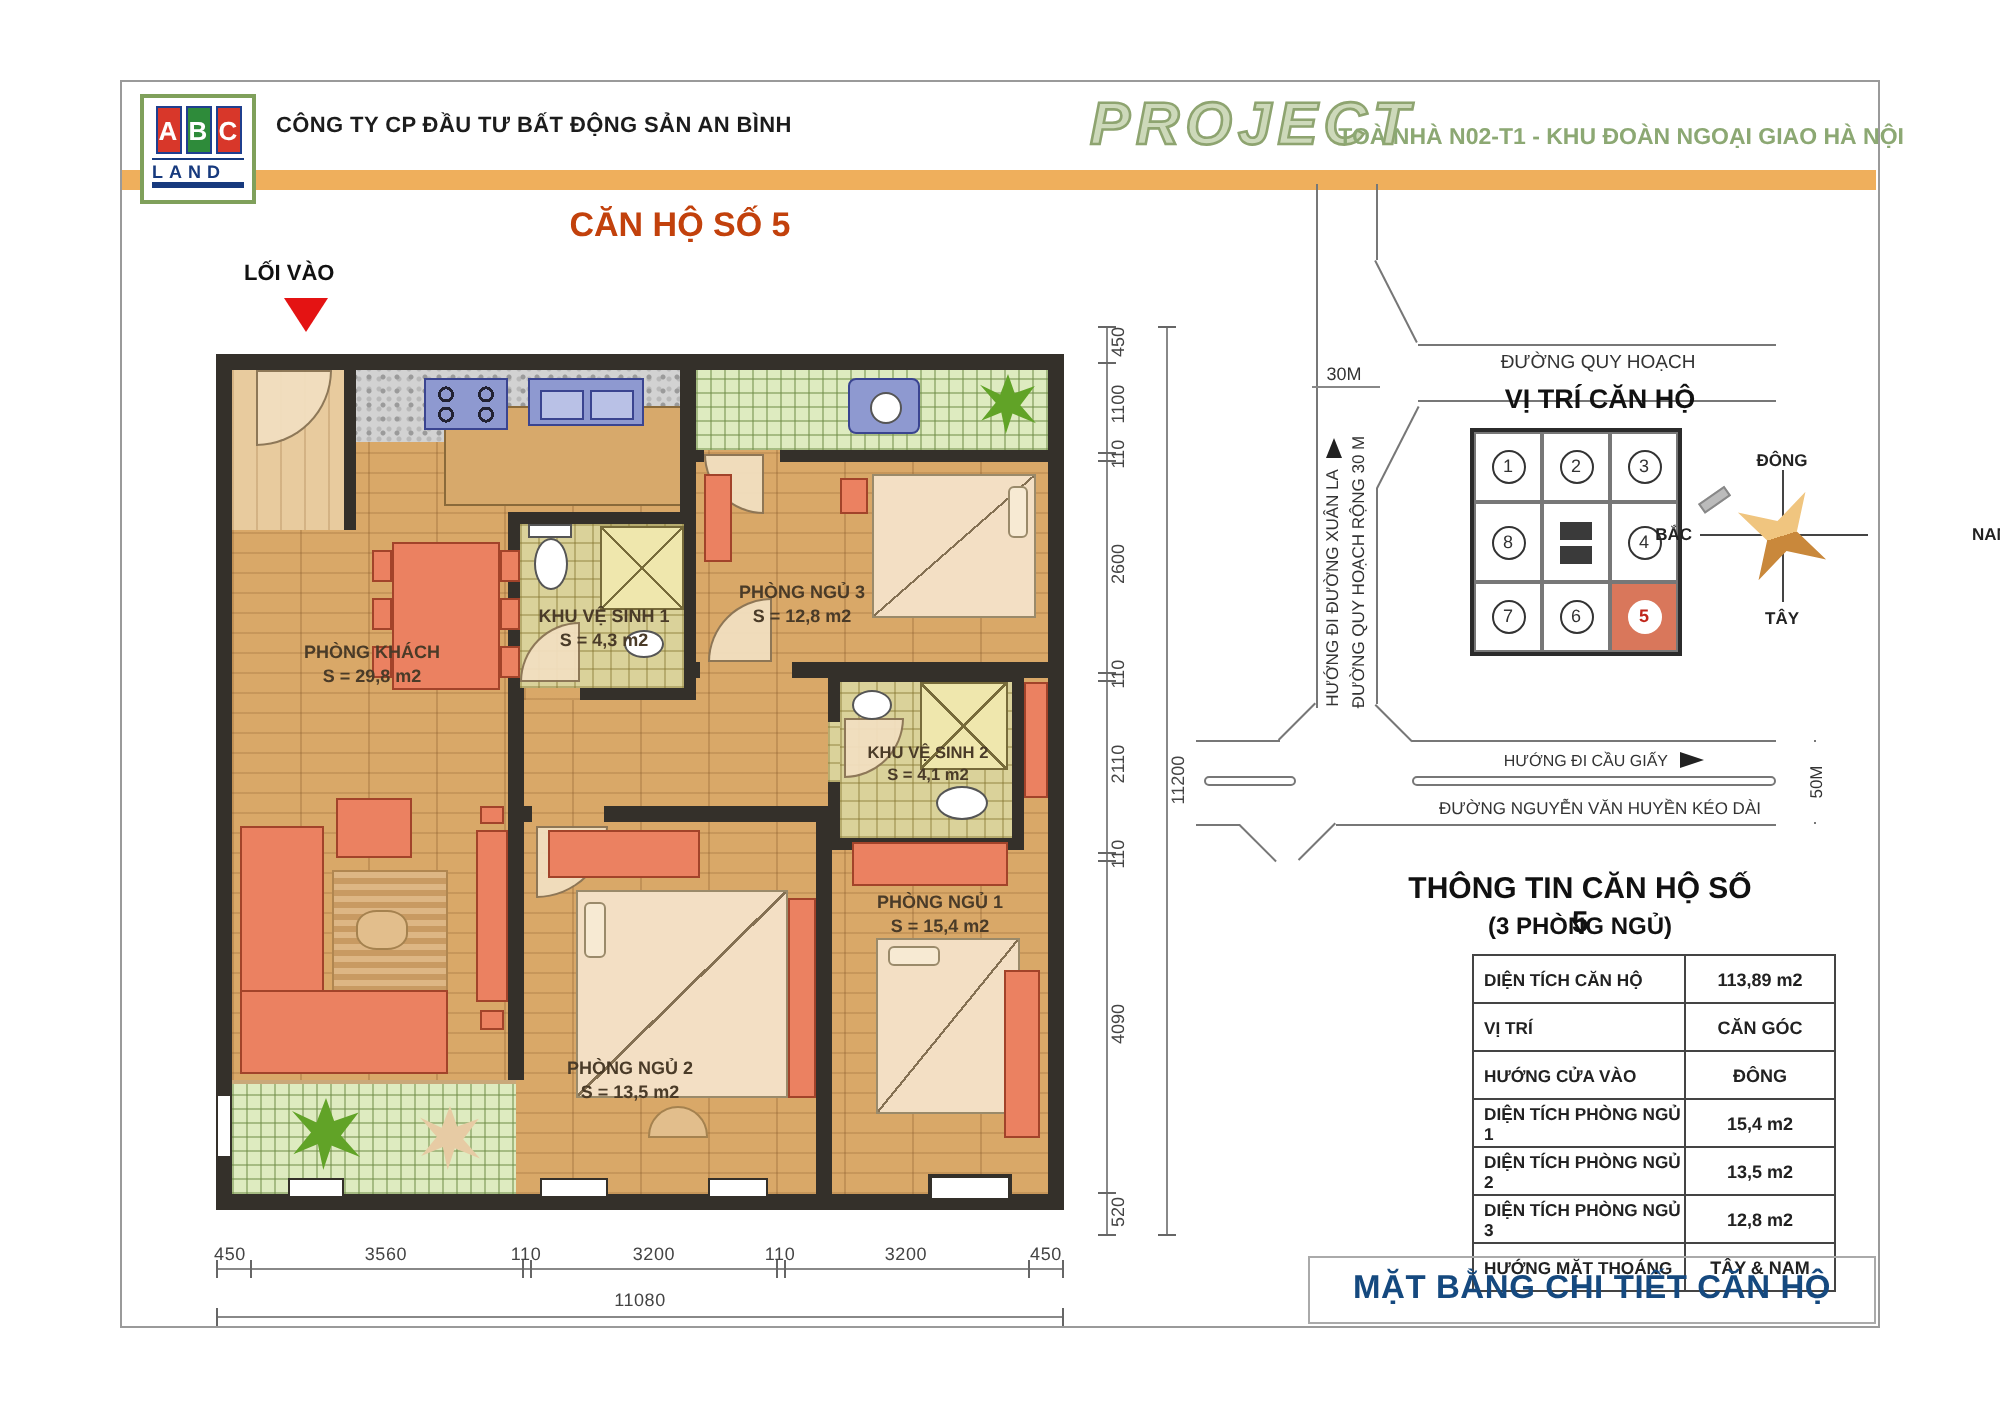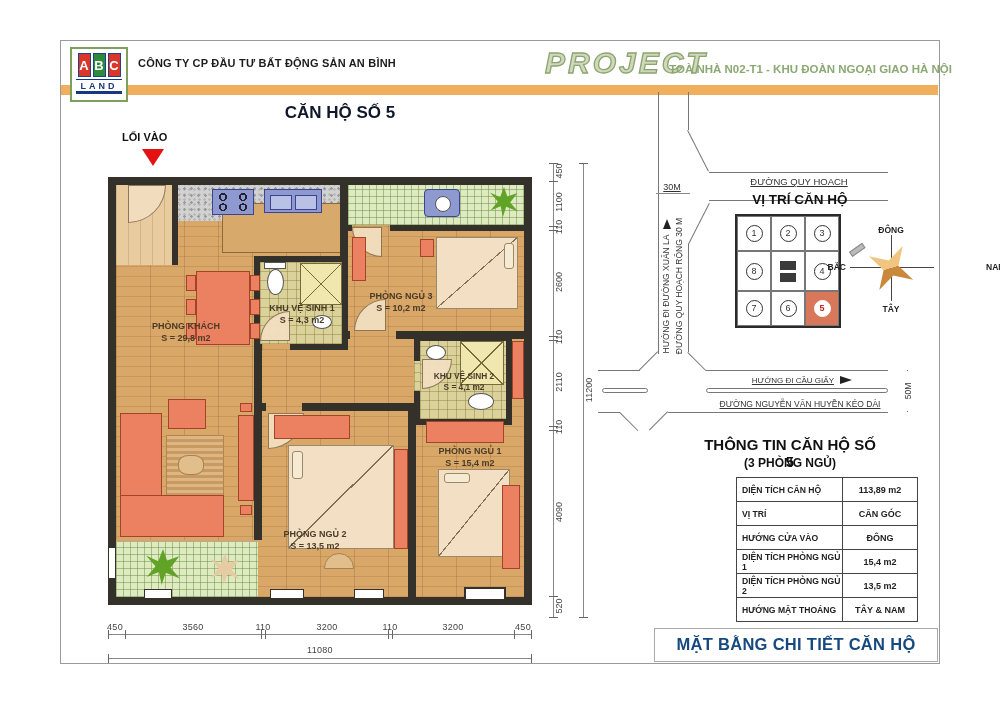--- a/index.html
+++ b/index.html
@@ -11,23 +11,23 @@
   .orange-bar{position:absolute;left:61px;top:85px;width:877px;height:10px;background:#EFAF5C;}
   .company{position:absolute;left:138px;top:57px;font-size:11px;font-weight:bold;color:#1c1c1c;letter-spacing:.2px;}
   .project{position:absolute;left:545px;top:46px;font-size:30px;font-style:italic;font-weight:bold;
     color:#cdd9ba;-webkit-text-stroke:1.3px #8EA470;letter-spacing:3px;}
   .building{position:absolute;left:630px;top:63px;width:322px;text-align:right;font-size:11.5px;font-weight:bold;color:#8CA873;}
   
   #logo{position:absolute;left:70px;top:47px;width:58px;height:55px;border:2px solid #7FA05B;background:#fff;box-sizing:border-box;z-index:5;}
   #logo .tiles{display:flex;justify-content:center;gap:2px;margin-top:4px;}
   #logo .tile{width:13px;height:24px;color:#fff;font-weight:bold;font-size:13px;text-align:center;line-height:24px;border:1px solid #1F3F8F;box-sizing:border-box;}
   #logo .t-a{background:#D8372A;} #logo .t-b{background:#2E8B3A;} #logo .t-c{background:#D8372A;}
-  #logo .land{margin-top:2px;text-align:center;font-size:9px;font-weight:bold;color:#173A7E;letter-spacing:3px;border-top:1px solid #173A7E;border-bottom:3px solid #173A7E;padding:1px 0 0 0;width:46px;margin-left:4px;}
-  
-  .plan-title{position:absolute;left:220px;top:103px;width:240px;text-align:center;font-size:17px;font-weight:bold;color:#0f172a;}
+  #logo .land{margin-top:2px;font-size:9px;font-weight:bold;color:#173A7E;letter-spacing:3px;border-top:1px solid #173A7E;border-bottom:3px solid #173A7E;padding:1px 0 0 0;width:46px;margin-left:4px;}
+  
+  .plan-title{position:absolute;left:220px;top:103px;width:240px;text-align:center;font-size:17px;font-weight:bold;color:#c2410c;}
   .entr-label{position:absolute;left:122px;top:131px;font-size:11px;font-weight:bold;color:#111;}
   .entr-arrow{position:absolute;left:142px;top:149px;width:0;height:0;border-left:11px solid transparent;border-right:11px solid transparent;border-top:17px solid #E41313;}
   
   #plan{position:absolute;left:108px;top:163px;width:424px;height:455px;}
   .wood{background-color:#D9A868;background-image:
     repeating-linear-gradient(0deg, rgba(125,80,35,.20) 0 1px, transparent 1px 10px),
     repeating-linear-gradient(90deg, rgba(125,80,35,.26) 0 1px, transparent 1px 34px);}
   .wood-light{background-color:#E8CB9E;background-image:repeating-linear-gradient(90deg, rgba(150,105,55,.25) 0 1px, transparent 1px 12px);}
   .granite{background-color:#D2D2D2;background-image:
     radial-gradient(circle, #9a9a9a 1px, transparent 1.5px),
@@ -56,21 +56,21 @@
   .room-label{position:absolute;text-align:center;font-size:9px;font-weight:bold;color:#4A3B28;line-height:1.3;}
   
   .dim{position:absolute;font-size:9px;color:#444;text-align:center;letter-spacing:.3px;}
   .dline{position:absolute;background:#888;}
   .tick{position:absolute;background:#666;}
   .vdim{position:absolute;font-size:9px;color:#444;text-align:center;transform:rotate(-90deg);}
   
   .rline{position:absolute;background:#777;}
   .rdiag{position:absolute;background:#777;transform-origin:0 0;}
   .median{position:absolute;height:5px;background:#fff;border:1px solid #777;border-radius:3px;box-sizing:border-box;}
-  .map-text{position:absolute;font-size:9px;color:#333;text-align:center;text-decoration:underline;}
+  .map-text{position:absolute;font-size:9px;color:#333;text-align:center;}
   .map-title{position:absolute;left:710px;top:192px;width:180px;text-align:center;font-size:13.5px;font-weight:bold;color:#111;}
   .vstreet{position:absolute;font-size:8.5px;color:#333;text-align:center;transform:rotate(-90deg);white-space:nowrap;}
   #bldg{position:absolute;left:735px;top:214px;width:106px;height:114px;border:2px solid #2b2b2b;background:#fff;box-sizing:border-box;display:flex;flex-direction:column;}
   #bldg .brow{display:flex;flex:1;}
   #bldg .cell{flex:1;border:1px solid #777;box-sizing:border-box;display:flex;align-items:center;justify-content:center;}
   #bldg .unit-num{width:15px;height:15px;border:1px solid #333;border-radius:50%;font-size:9px;line-height:15px;text-align:center;color:#333;background:#fff;}
   #bldg .hl{background:#D9775B;}
   #bldg .hl .unit-num{border-color:#fff;color:#C0261B;font-weight:bold;}
   .core{display:flex;flex-direction:column;gap:3px;align-items:center;justify-content:center;}
   .core div{width:16px;height:9px;background:#3a3a3a;}
@@ -215,21 +215,21 @@
   <div class="room-label" style="left:18px;top:158px;width:120px;">
     <div>PHÒNG KHÁCH</div>
     <div>S = 29,8 m2</div>
   </div>
   <div class="room-label" style="left:148px;top:140px;width:92px;">
     <div>KHU VỆ SINH 1</div>
     <div>S = 4,3 m2</div>
   </div>
   <div class="room-label" style="left:240px;top:128px;width:106px;">
     <div>PHÒNG NGỦ 3</div>
-    <div>S = 10,2 m2</div>
+    <div>S = 12,8 m2</div>
   </div>
   <div class="room-label" style="left:310px;top:208px;width:92px;font-size:8.3px;">
     <div>KHU VỆ SINH 2</div>
     <div>S = 4,1 m2</div>
   </div>
   <div class="room-label" style="left:314px;top:283px;width:96px;">
     <div>PHÒNG NGỦ 1</div>
     <div>S = 15,4 m2</div>
   </div>
   <div class="room-label" style="left:152px;top:366px;width:110px;">
@@ -386,19 +386,23 @@
     </div>
   <div class="irow">
       <div class="ilabel">DIỆN TÍCH PHÒNG NGỦ 1</div>
       <div class="ival">15,4 m2</div>
     </div>
   <div class="irow">
       <div class="ilabel">DIỆN TÍCH PHÒNG NGỦ 2</div>
       <div class="ival">13,5 m2</div>
     </div>
   <div class="irow">
+      <div class="ilabel">DIỆN TÍCH PHÒNG NGỦ 3</div>
+      <div class="ival">12,8 m2</div>
+    </div>
+  <div class="irow">
       <div class="ilabel">HƯỚNG MẶT THOÁNG</div>
       <div class="ival">TÂY &amp; NAM</div>
     </div>
 </div>
 
 <div id="footer-box"></div>
 <div class="footer-title">MẶT BẰNG CHI TIẾT CĂN HỘ</div>
 
 </body></html>

